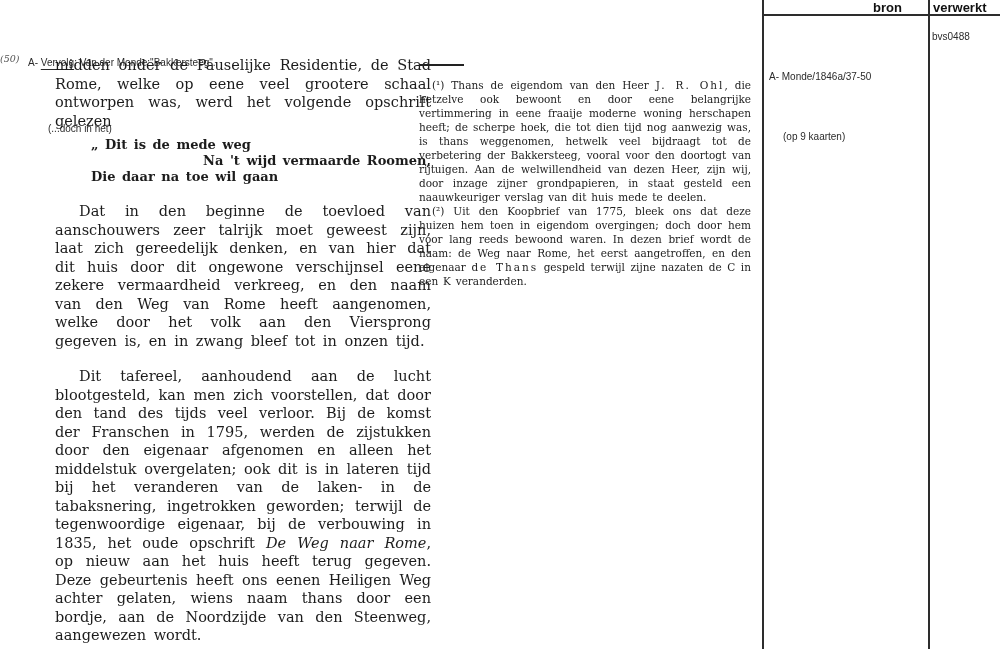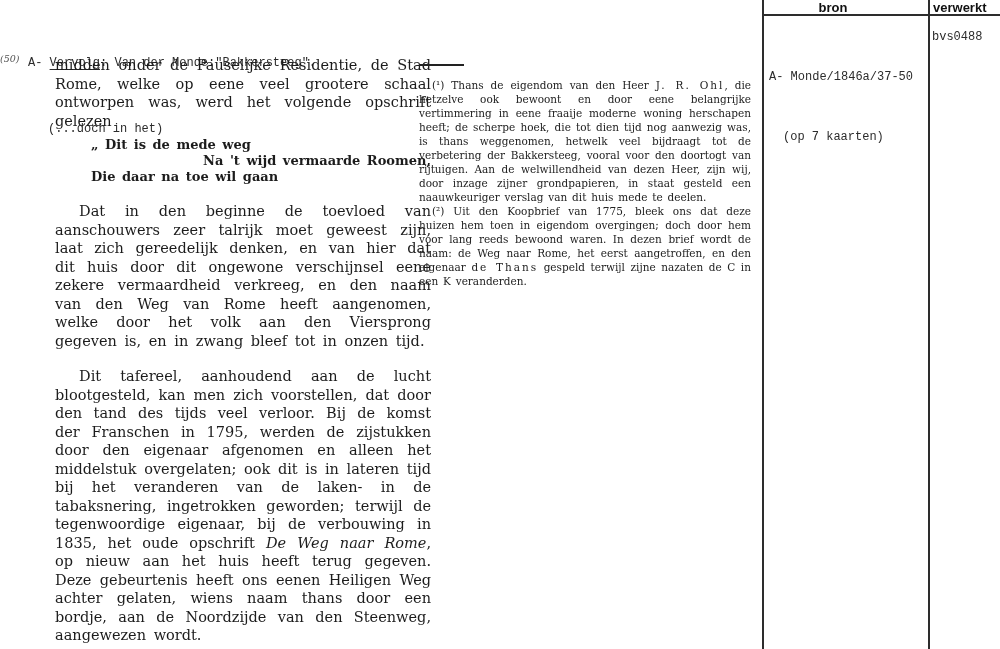--- a/index.html
+++ b/index.html
@@ -7,22 +7,22 @@
     position: relative;
     width: 1000px;
     height: 649px;
     background: #ffffff;
     overflow: hidden;
     color: #1a1a1a;
   }
 
   
   .typed {
-    font-family: Liberation Mono, monospace;
-    font-size: 12px;
+    font-family: Liberation Sans, sans-serif;
+    font-size: 10px;
     color: #2b2b2b;
     white-space: pre;
   }
   .typed-header { position: absolute; left: 28px; top: 8px; line-height: 22px; }
   .typed-header .u { text-decoration: underline; text-underline-offset: 3px; }
   .typed-header .line2 { padding-left: 20px; }
 
   .margin-note {
     position: absolute; left: 0; top: 53px;
     font-family: "DejaVu Serif", serif;
@@ -63,21 +63,21 @@
   
   .vline { position: absolute; top: 0; width: 2px; height: 649px; background: #2d2d2d; }
   .vline.v1 { left: 762px; }
   .vline.v2 { left: 928px; }
   .hline { position: absolute; left: 762px; top: 14px; width: 238px; height: 2px; background: #2d2d2d; }
   .col-header {
     position: absolute; top: 0;
     font-family: "Liberation Sans", "DejaVu Sans", sans-serif;
     font-weight: bold; font-size: 13px; color: #111; text-align: right;
   }
-  .col-header.bron { left: 764px; width: 138px; text-align: center; }
+  .col-header.bron { left: 764px; width: 138px; text-align: right; }
   .col-header.verwerkt { left: 933px; }
   .register-val { position: absolute; top: 27px; line-height: 20px; }
   .register-val.bron { left: 769px; }
   .register-val.bron .line2 { padding-left: 14px; }
   .register-val.verwerkt { left: 932px; }
 </style>
 </head>
 <body>
 
 <div class="page">
@@ -108,17 +108,17 @@
 
   <div class="vline v1"></div>
   <div class="vline v2"></div>
   <div class="hline"></div>
 
   <div class="col-header bron">bron</div>
   <div class="col-header verwerkt">verwerkt</div>
 
   <div class="typed register-val bron">
     <div class="line1">A- Monde/1846a/37-50</div>
-    <div class="line2">(op 7 kaarten)</div>
+    <div class="line2">(op 9 kaarten)</div>
   </div>
   <div class="typed register-val verwerkt">bvs0488</div>
 
 </div>
 
 </body></html>

